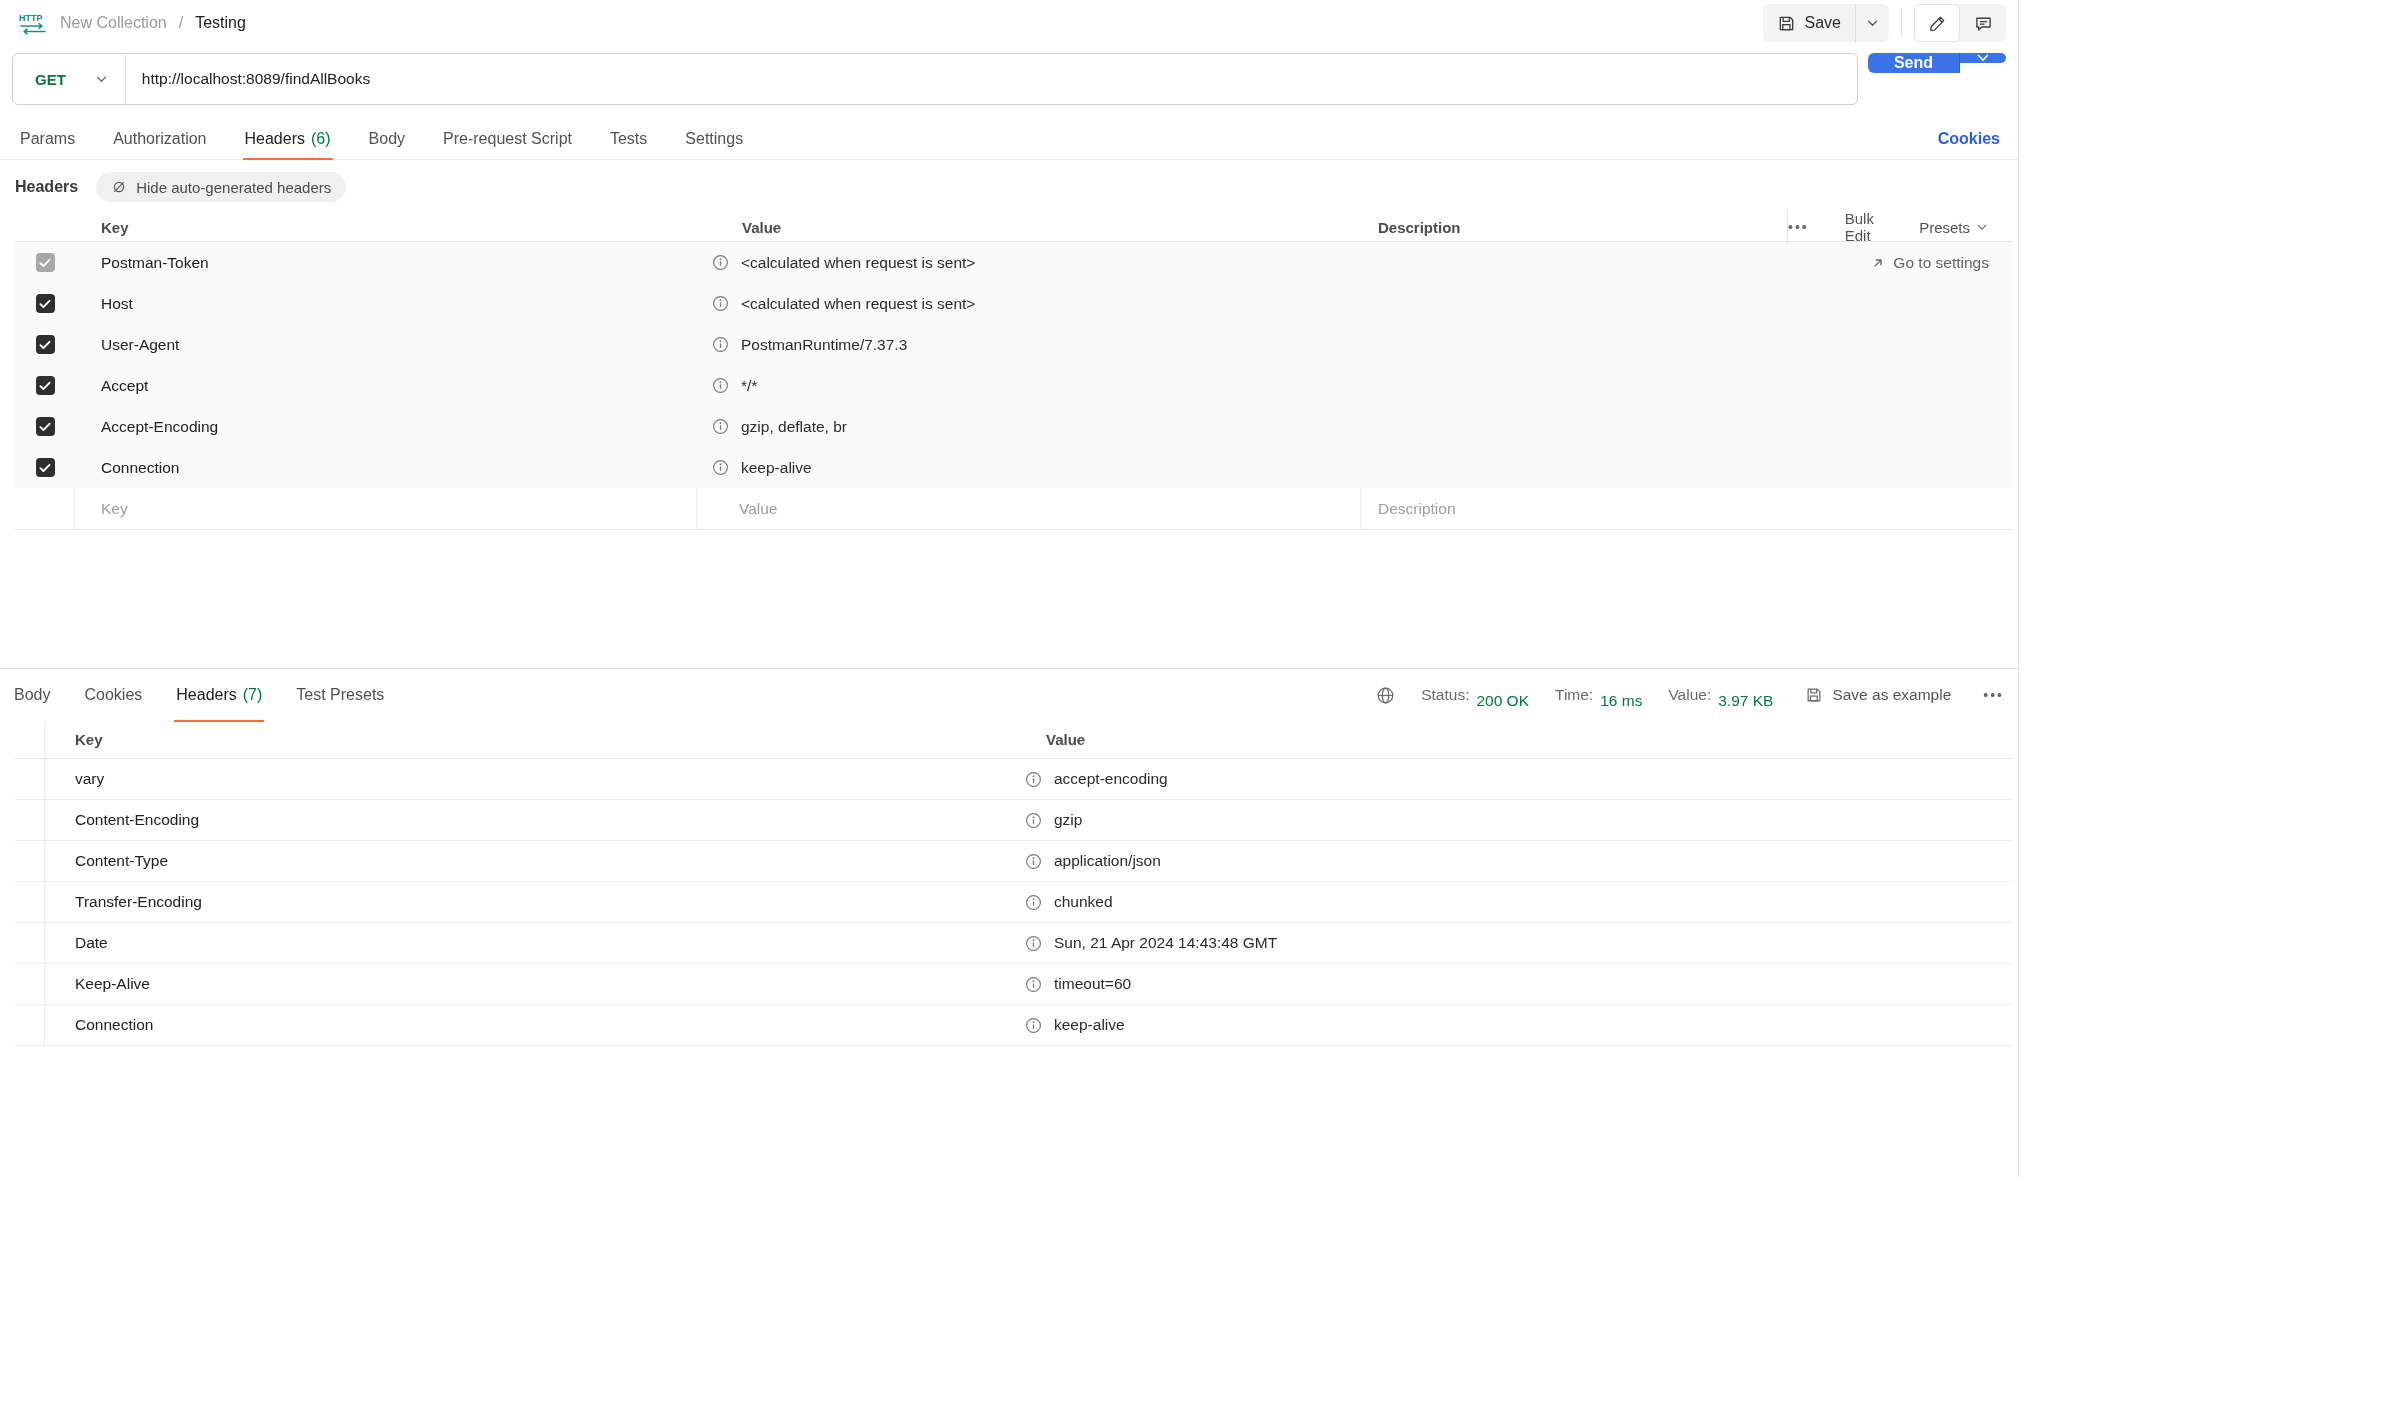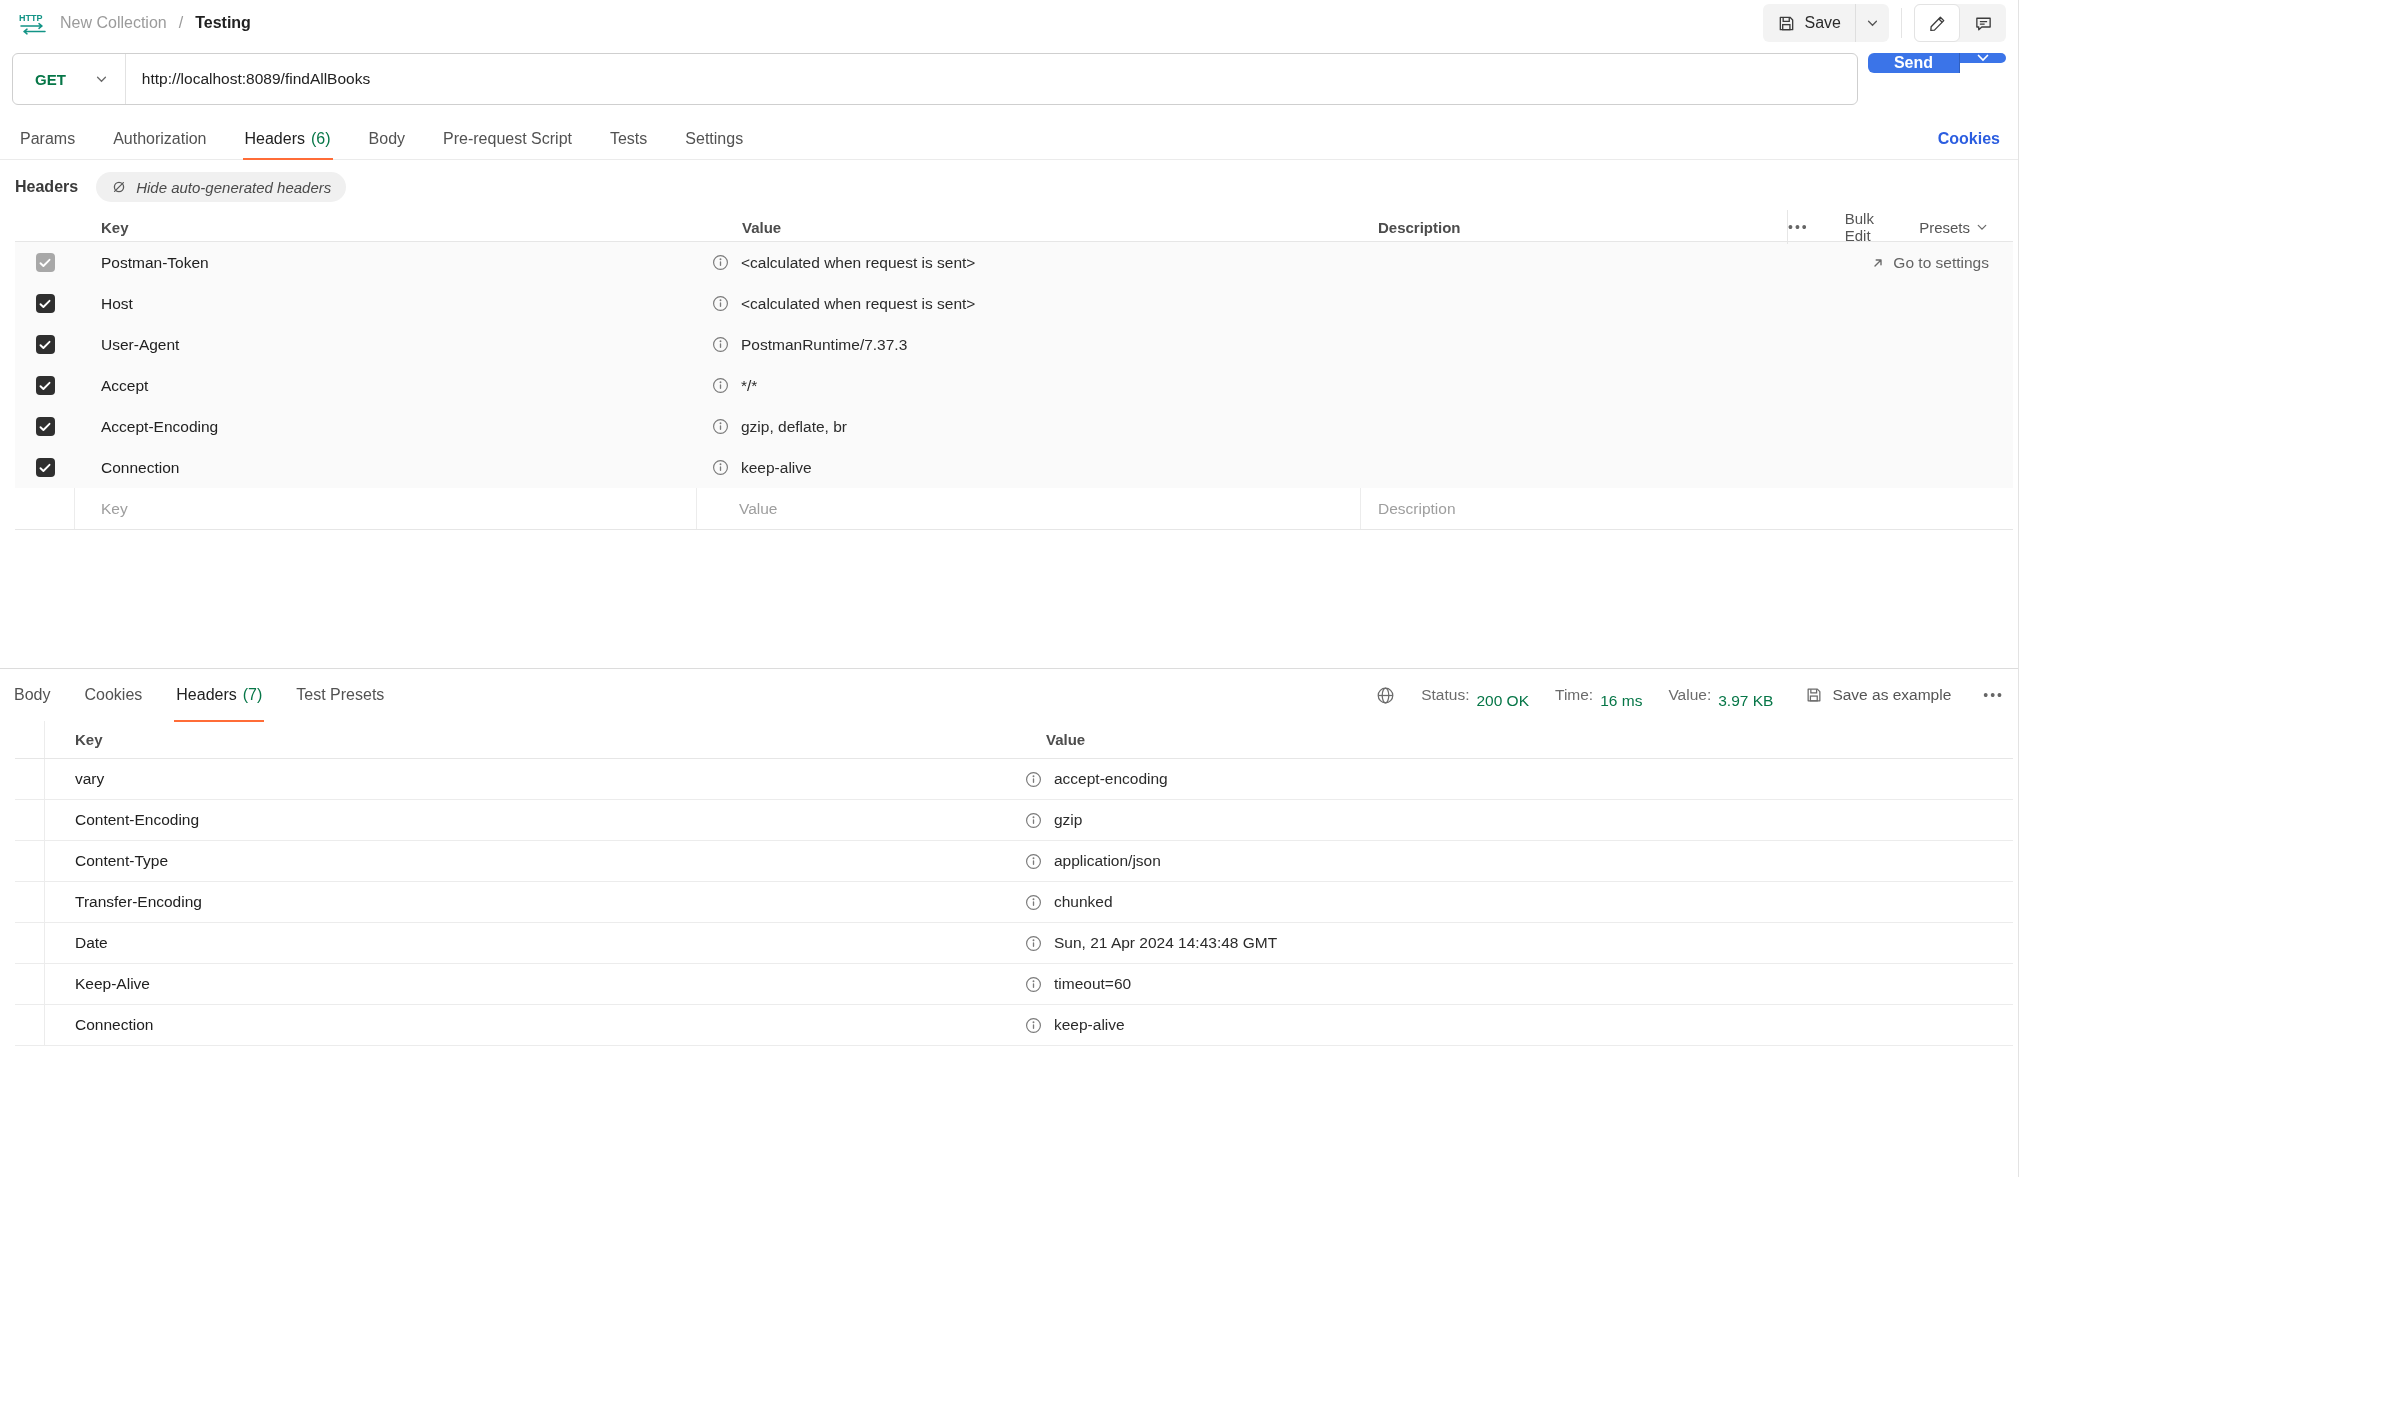--- a/index.html
+++ b/index.html
@@ -7,21 +7,21 @@
   body {
     width:2385px; height:1405px; overflow:hidden;
     font-family:"Liberation Sans", sans-serif; color:#212121;
   }
   .panel { width:2019px; height:1177px; border-right:1px solid #e3e3e3; background:#fff; }
 
   
   .topbar { display:flex; align-items:center; justify-content:space-between; height:46px; padding:0 12px 0 18px; }
   .breadcrumb { display:flex; align-items:center; gap:12px; font-size:16px; }
   .crumb-muted { color:#9b9b9b; }
-  .crumb-current { color:#212121; font-weight:700; }
+  .crumb-current { color:#212121; font-weight:400; }
   .topbar-actions { display:flex; align-items:center; gap:12px; }
   .save-group { display:flex; align-items:stretch; background:#f3f3f3; border-radius:6px; height:38px; overflow:hidden; }
   .save-btn { display:flex; align-items:center; gap:9px; padding:0 14px; font-size:16px; color:#2b2b2b; background:none; border:none; cursor:pointer; font-family:inherit; }
   .save-caret { display:flex; align-items:center; justify-content:center; width:34px; background:none; border:none; border-left:1px solid #dedede; cursor:pointer; }
   .group-sep { width:1px; height:30px; background:#e4e4e4; }
   .edit-wrap { display:flex; align-items:center; background:#f3f3f3; border-radius:6px; height:38px; }
   .edit-btn { width:46px; height:38px; display:flex; align-items:center; justify-content:center; background:#fff; border:1px solid #e3e3e3; border-radius:6px; cursor:pointer; }
   .comment-btn { width:46px; height:38px; display:flex; align-items:center; justify-content:center; background:transparent; border:none; cursor:pointer; }
 
   
@@ -39,21 +39,21 @@
   .tabs { display:flex; gap:38px; height:100%; }
   .tab { position:relative; display:flex; align-items:center; gap:6px; font-size:16px; color:#525252; background:none; border:none; padding:0; height:100%; cursor:pointer; font-family:inherit; }
   .tab .count { color:var(--green,#067647); }
   .tab.active { color:#212121; }
   .tab.active::after { content:''; position:absolute; left:-2px; right:-2px; bottom:-1px; height:2px; background:var(--accent-orange,#ff6c37); }
   .cookies-link { color:var(--link-blue,#2b5de0); font-weight:600; font-size:16px; text-decoration:none; cursor:pointer; }
 
   
   .headers-row { display:flex; align-items:center; gap:18px; padding:12px 16px 8px 15px; height:50px; }
   .headers-title { font-weight:700; font-size:16px; color:#3a3a3a; }
-  .hide-pill { display:flex; align-items:center; gap:9px; background:#f0f0f0; border:none; border-radius:15px; height:30px; padding:0 15px; font-size:15px; color:#4a4a4a; cursor:pointer; font-family:inherit;font-style:italic; }
+  .hide-pill { display:flex; align-items:center; gap:9px; background:#f0f0f0; border:none; border-radius:15px; height:30px; padding:0 15px; font-size:15px; color:#4a4a4a; cursor:pointer; font-family:inherit; }
 
   
   .req-table { margin-left:15px; width:1998px; font-size:15.5px; }
   .rt-head { display:grid; grid-template-columns:60px 622px 664px 426px 1fr; height:32px; align-items:center; border-bottom:1px solid #e6e6e6; color:#4c4c4c; font-weight:600; font-size:15px; }
   .rt-head .h-key { padding-left:26px; }
   .rt-head .h-value { padding-left:45px; }
   .rt-head .h-desc { padding-left:17px; }
   .rt-actions { display:flex; justify-content:flex-end; align-items:center; gap:24px; border-left:1px solid #e6e6e6; height:100%; padding-right:26px; color:#555; font-weight:400; font-size:15px; }
   .dots { letter-spacing:2px; color:#666; font-size:14px; cursor:pointer; }
   .rt-action-link { display:flex; align-items:center; gap:7px; color:#555; cursor:pointer;margin-left:12px; }

